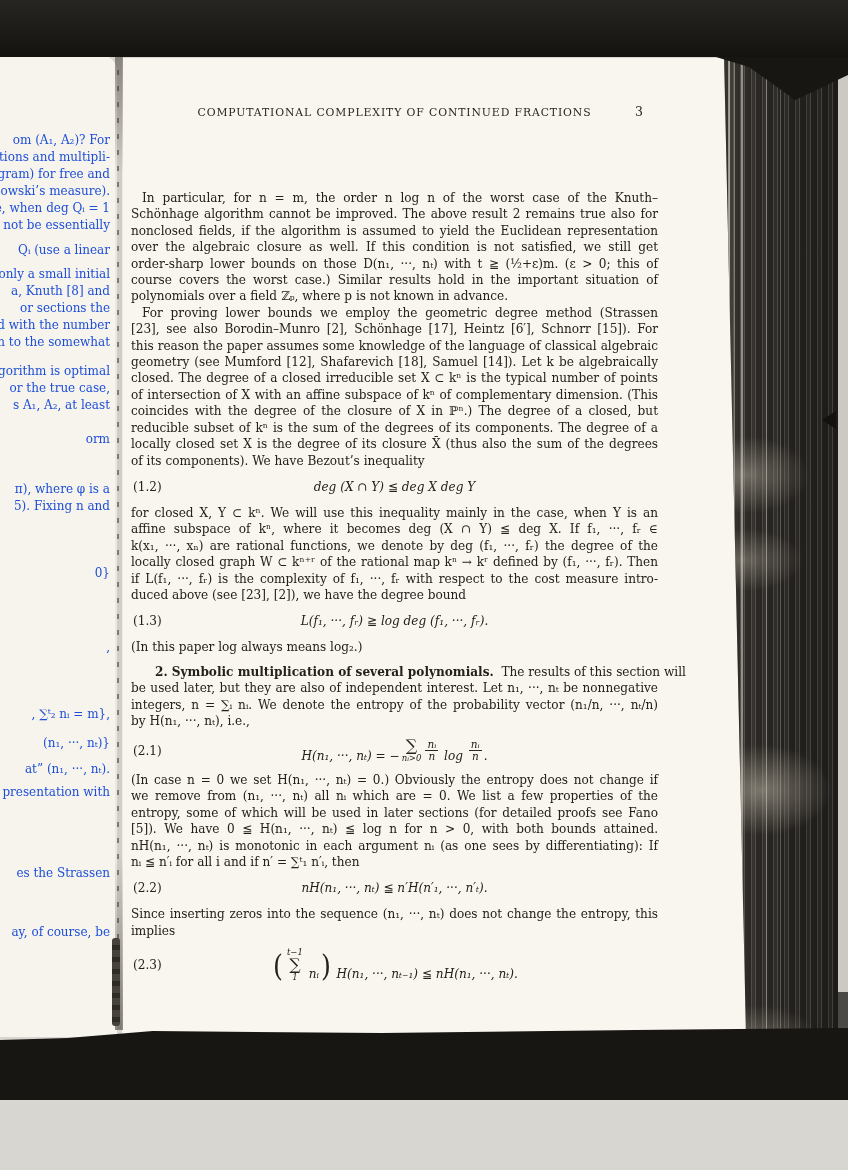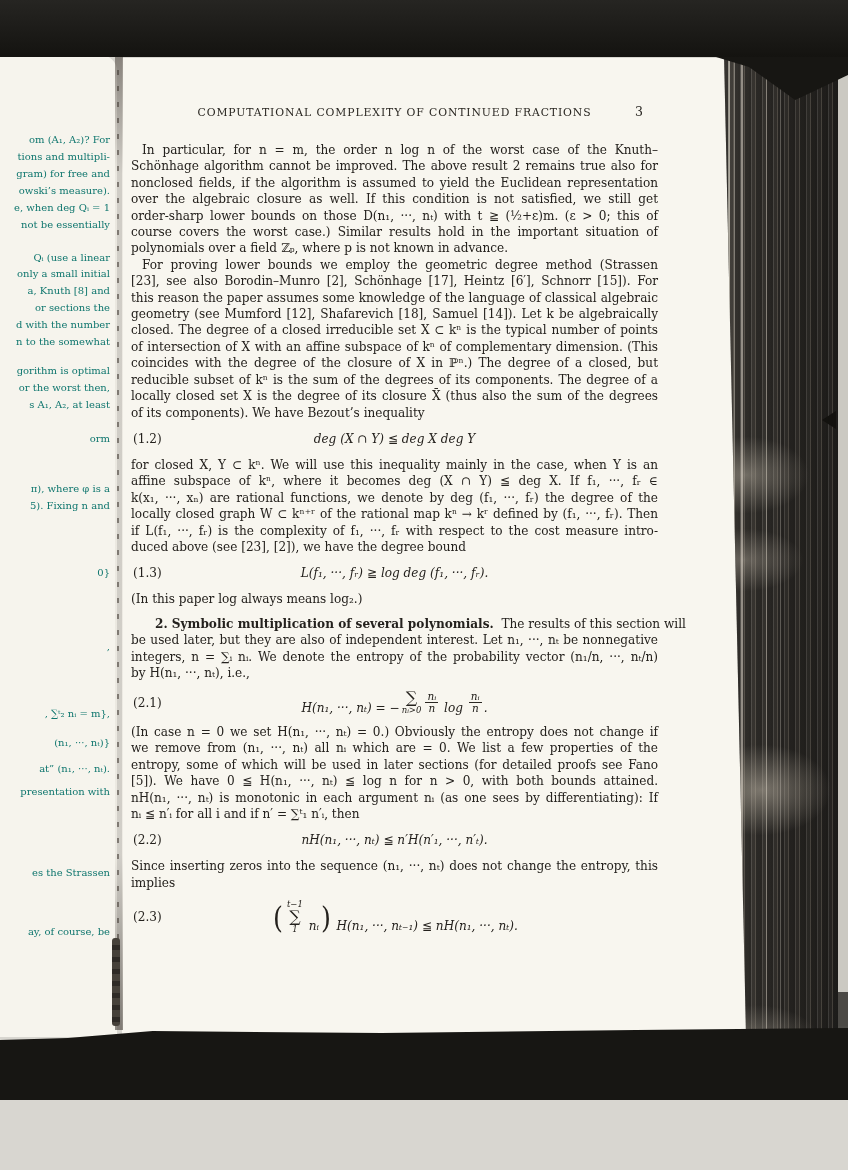--- a/index.html
+++ b/index.html
@@ -11,21 +11,21 @@
   }
   
   #top-band{position:absolute;left:0;top:0;width:848px;height:57px;
     background:linear-gradient(180deg,#262522,#141310);z-index:5;}
   #bottom-band{position:absolute;left:0;top:1026px;width:848px;height:74px;
     background:#171613;z-index:5;
     clip-path:polygon(0 14px,8% 12px,18% 5px,45% 7px,75% 4px,100% 2px,100% 100%,0 100%);}
   
   #left-page{position:absolute;left:0;top:55px;width:117px;height:982px;
     background:#f6f4ed;border-top-right-radius:16px;z-index:1;}
-  .frag{position:absolute;right:7px;white-space:nowrap;font-size:10px;line-height:14px;color:#0f766e;}
+  .frag{position:absolute;right:7px;white-space:nowrap;font-size:12px;line-height:14px;color:#1d4ed8;}
   
   #gutter{position:absolute;left:115px;top:57px;width:8px;height:973px;z-index:2;
     background:linear-gradient(180deg,rgba(70,62,55,.55),rgba(150,140,128,.12) 12%,rgba(150,140,128,.10) 82%,rgba(55,48,42,.55));}
   #gutter-dots{position:absolute;left:117px;top:70px;width:2px;height:900px;z-index:2;
     background:repeating-linear-gradient(180deg,rgba(60,52,45,.55) 0 5px,rgba(0,0,0,0) 5px 16px);}
   #gutter-bottom{position:absolute;left:112px;top:938px;width:8px;height:88px;z-index:2;
     background:repeating-linear-gradient(180deg,#46413a 0 7px,#2e2a26 7px 12px);border-radius:3px;}
   
   #main-page{position:absolute;left:122px;top:58px;width:632px;height:976px;
     background:#f8f6ef;z-index:1;}
@@ -77,28 +77,28 @@
   <div id="top-band"></div>
 
   <div id="left-page">
     <div style="position:absolute;inset:0;">
         <div class="frag" style="top: 78px;">om (A₁, A₂)? For</div>
         <div class="frag" style="top: 95px;">tions and multipli-</div>
         <div class="frag" style="top: 112px;">gram) for free and</div>
         <div class="frag" style="top: 129px;">owski’s measure).</div>
         <div class="frag" style="top: 146px;">e, when deg Qᵢ = 1</div>
         <div class="frag" style="top: 163px;">not be essentially</div>
-        <div class="frag" style="top: 196px;">Qᵢ (use a linear</div>
+        <div class="frag" style="top: 188px;">Qᵢ (use a linear</div>
         <div class="frag" style="top: 212px;">only a small initial</div>
         <div class="frag" style="top: 229px;">a, Knuth [8] and</div>
         <div class="frag" style="top: 246px;">or sections the</div>
         <div class="frag" style="top: 263px;">d with the number</div>
         <div class="frag" style="top: 280px;">n to the somewhat</div>
         <div class="frag" style="top: 309px;">gorithm is optimal</div>
-        <div class="frag" style="top: 326px;">or the worst then,</div>
+        <div class="frag" style="top: 326px;">or the true case,</div>
         <div class="frag" style="top: 343px;">s A₁, A₂, at least</div>
         <div class="frag" style="top: 377px;">orm</div>
         <div class="frag" style="top: 427px;">π), where φ is a</div>
         <div class="frag" style="top: 444px;">5). Fixing n and</div>
         <div class="frag" style="top: 511px;">0}</div>
         <div class="frag" style="top: 585px;">,</div>
         <div class="frag" style="top: 652px;">, ∑ᵗ₂ nᵢ = m},</div>
         <div class="frag" style="top: 681px;">(n₁, ···, nₜ)}</div>
         <div class="frag" style="top: 707px;">at” (n₁, ···, nₜ).</div>
         <div class="frag" style="top: 730px;">presentation with</div>
@@ -108,21 +108,21 @@
   </div>
 
   <div id="gutter"></div>
   <div id="gutter-dots"></div>
   <div id="gutter-bottom"></div>
 
   <div id="main-page">
     <div id="running-header">COMPUTATIONAL COMPLEXITY OF CONTINUED FRACTIONS</div>
     <div id="page-number">3</div>
     <div id="main-content">
-        <div class="line" style="padding-left: 11px;">In particular, for n = m, the order n log n of the worst case of the Knuth–</div>
+        <div class="line" style="padding-left: 11px; margin-top: 48px;">In particular, for n = m, the order n log n of the worst case of the Knuth–</div>
         <div class="line">Schönhage algorithm cannot be improved. The above result 2 remains true also for</div>
         <div class="line">nonclosed fields, if the algorithm is assumed to yield the Euclidean representation</div>
         <div class="line">over the algebraic closure as well. If this condition is not satisfied, we still get</div>
         <div class="line">order-sharp lower bounds on those D(n₁, ···, nₜ) with t ≧ (½+ε)m. (ε &gt; 0; this of</div>
         <div class="line">course covers the worst case.) Similar results hold in the important situation of</div>
         <div class="line last">polynomials over a field ℤₚ, where p is not known in advance.</div>
         <div class="line" style="padding-left: 11px;">For proving lower bounds we employ the geometric degree method (Strassen</div>
         <div class="line">[23], see also Borodin–Munro [2], Schönhage [17], Heintz [6′], Schnorr [15]). For</div>
         <div class="line">this reason the paper assumes some knowledge of the language of classical algebraic</div>
         <div class="line">geometry (see Mumford [12], Shafarevich [18], Samuel [14]). Let k be algebraically</div>

